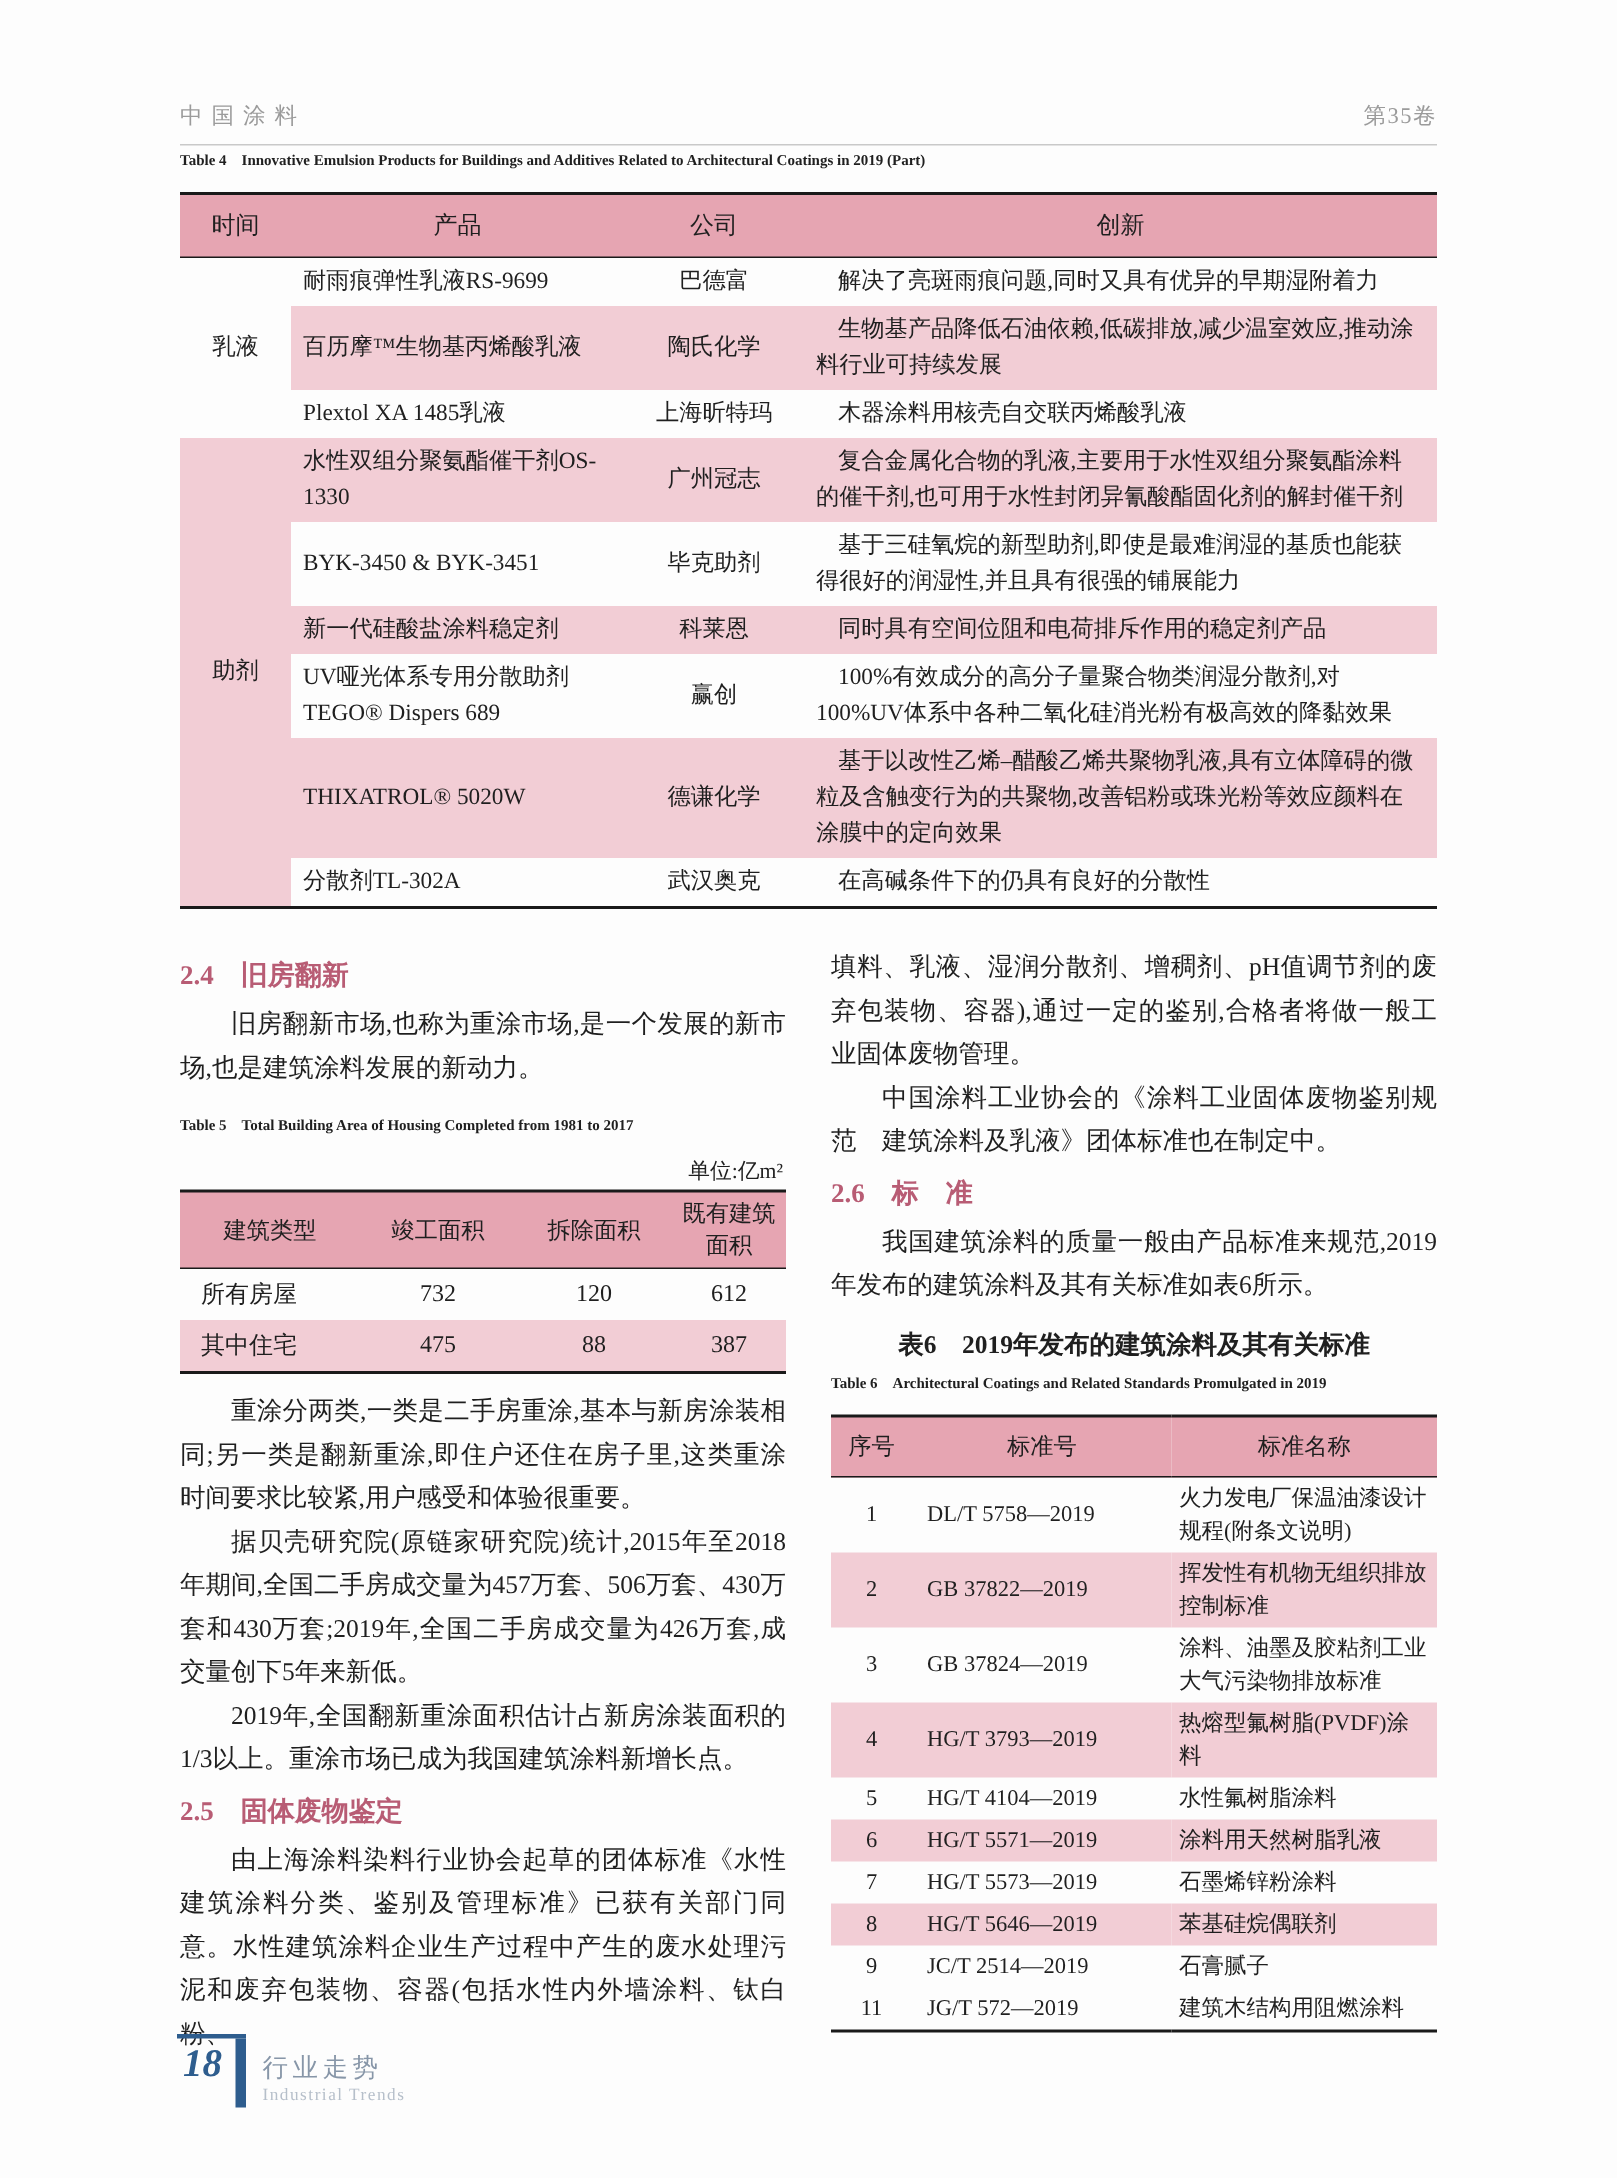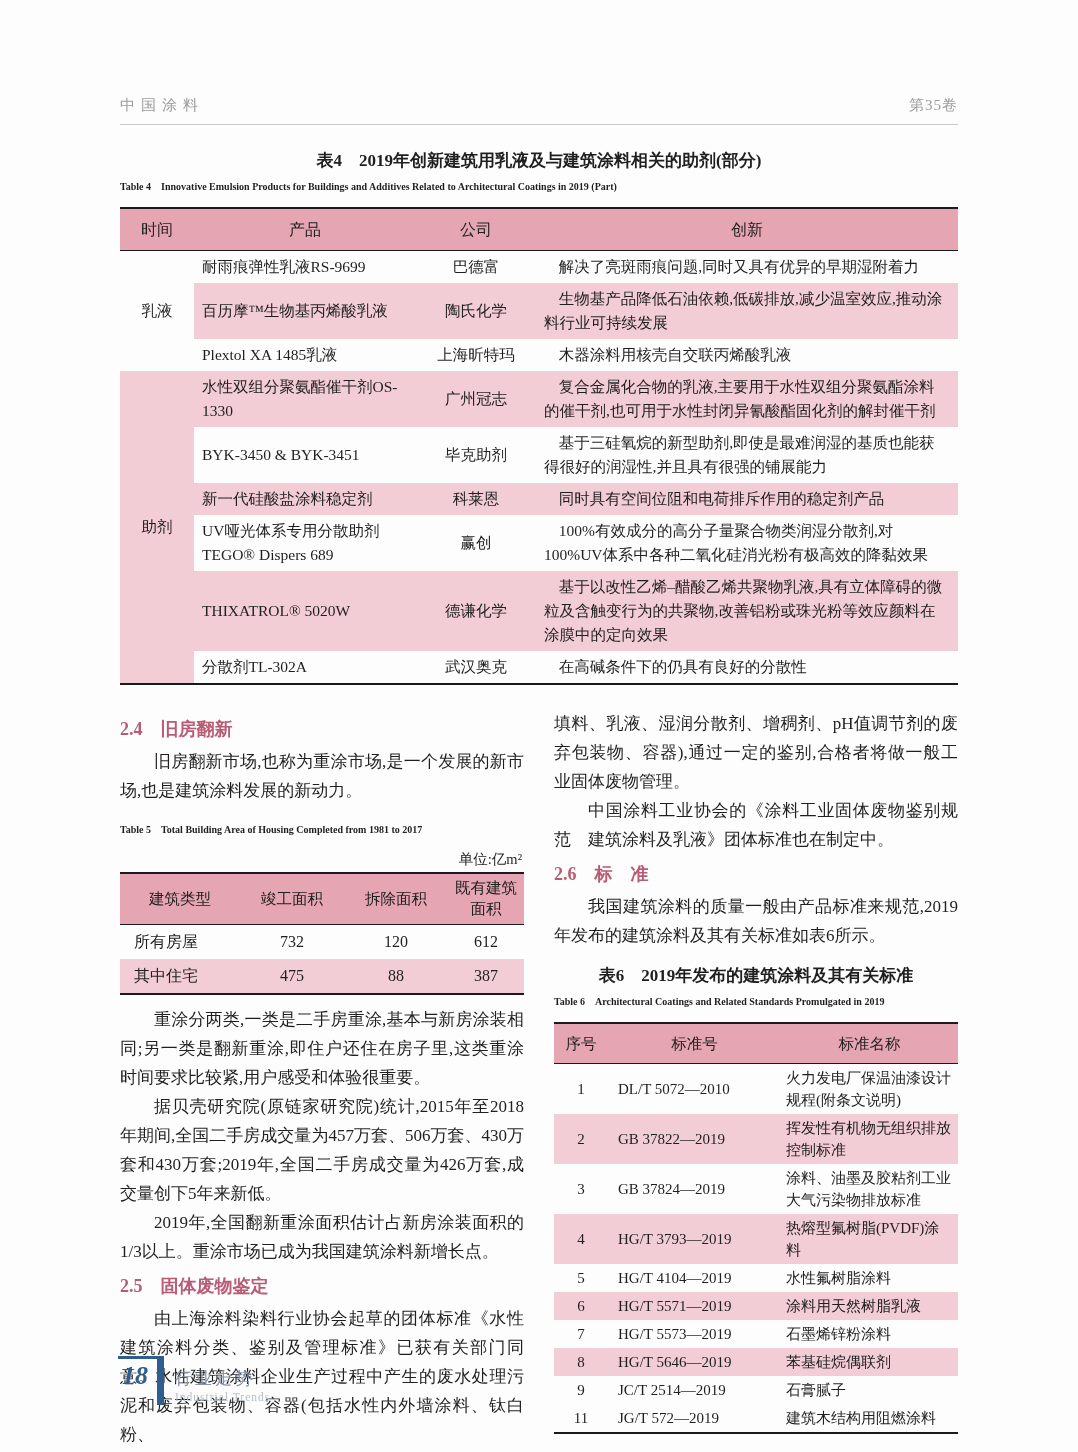--- a/index.html
+++ b/index.html
@@ -4,21 +4,21 @@
 <style>
   html,body{margin:0;padding:0;background:#e9e9e9;}
   .page{
     width:1078px;height:1452px;position:relative;background:#fdfdfd;
     font-family:"Liberation Serif","DejaVu Serif",serif;color:#1f1f1f;
     margin:0 auto;overflow:hidden;box-sizing:border-box;
   }
   .content{position:absolute;left:120px;top:68px;width:838px;}
   
   .runhead{display:flex;justify-content:space-between;align-items:flex-end;
-    color:#9b9b9b;font-size:15px;padding-bottom:9px;border-bottom:1px solid #c9c9c9;margin-top:28px;}
+    color:#9b9b9b;font-size:15px;padding-bottom:9px;border-bottom:1px solid #c9c9c9;}
   .journal{letter-spacing:6px;}
   .volume{letter-spacing:1px;}
   
   .cap-zh{text-align:center;font-weight:bold;font-size:17px;margin:24px 0 4px;}
   .cap-en{text-align:left;font-weight:bold;font-size:10px;line-height:21px;margin:0 0 10px;}
   .unit-line{text-align:right;font-size:14.5px;margin:2px 2px 3px 0;}
   
   table{border-collapse:collapse;width:100%;}
   .rule-table{border-top:2.5px solid #1a1a1a;border-bottom:2.5px solid #1a1a1a;}
   .rule-table thead td{background:#e6a5b2;border-bottom:1.5px solid #1a1a1a;
@@ -70,21 +70,20 @@
 <body>
 
 <div class="page">
   <div class="content">
 
     <div class="runhead">
       <span class="journal">中国涂料</span>
       <span class="volume">第35卷</span>
     </div>
 
-    <div class="cap-zh">表4　2019年创新建筑用乳液及与建筑涂料相关的助剂(部分)</div>
     <div class="cap-en">Table 4　Innovative Emulsion Products for Buildings and Additives Related to Architectural Coatings in 2019 (Part)</div>
 
     <table id="table4" class="rule-table">
       <thead>
           <tr id="t4-head">
             <td class="">时间</td>
             <td class="">产品</td>
             <td class="">公司</td>
             <td class="">创新</td>
           </tr>
@@ -203,21 +202,21 @@
             <thead>
                 <tr id="t6-head">
                   <td class="">序号</td>
                   <td class="">标准号</td>
                   <td class="">标准名称</td>
                 </tr>
               </thead>
             <tbody id="t6-body">
                 <tr>
                   <td class="c0">1</td>
-                  <td class="c1">DL/T 5072—2010</td>
+                  <td class="c1">DL/T 5758—2019</td>
                   <td class="c2">火力发电厂保温油漆设计规程(附条文说明)</td>
                 </tr>
                 <tr>
                   <td class="c0 pink">2</td>
                   <td class="c1 pink">GB 37822—2019</td>
                   <td class="c2 pink">挥发性有机物无组织排放控制标准</td>
                 </tr>
                 <tr>
                   <td class="c0">3</td>
                   <td class="c1">GB 37824—2019</td>

